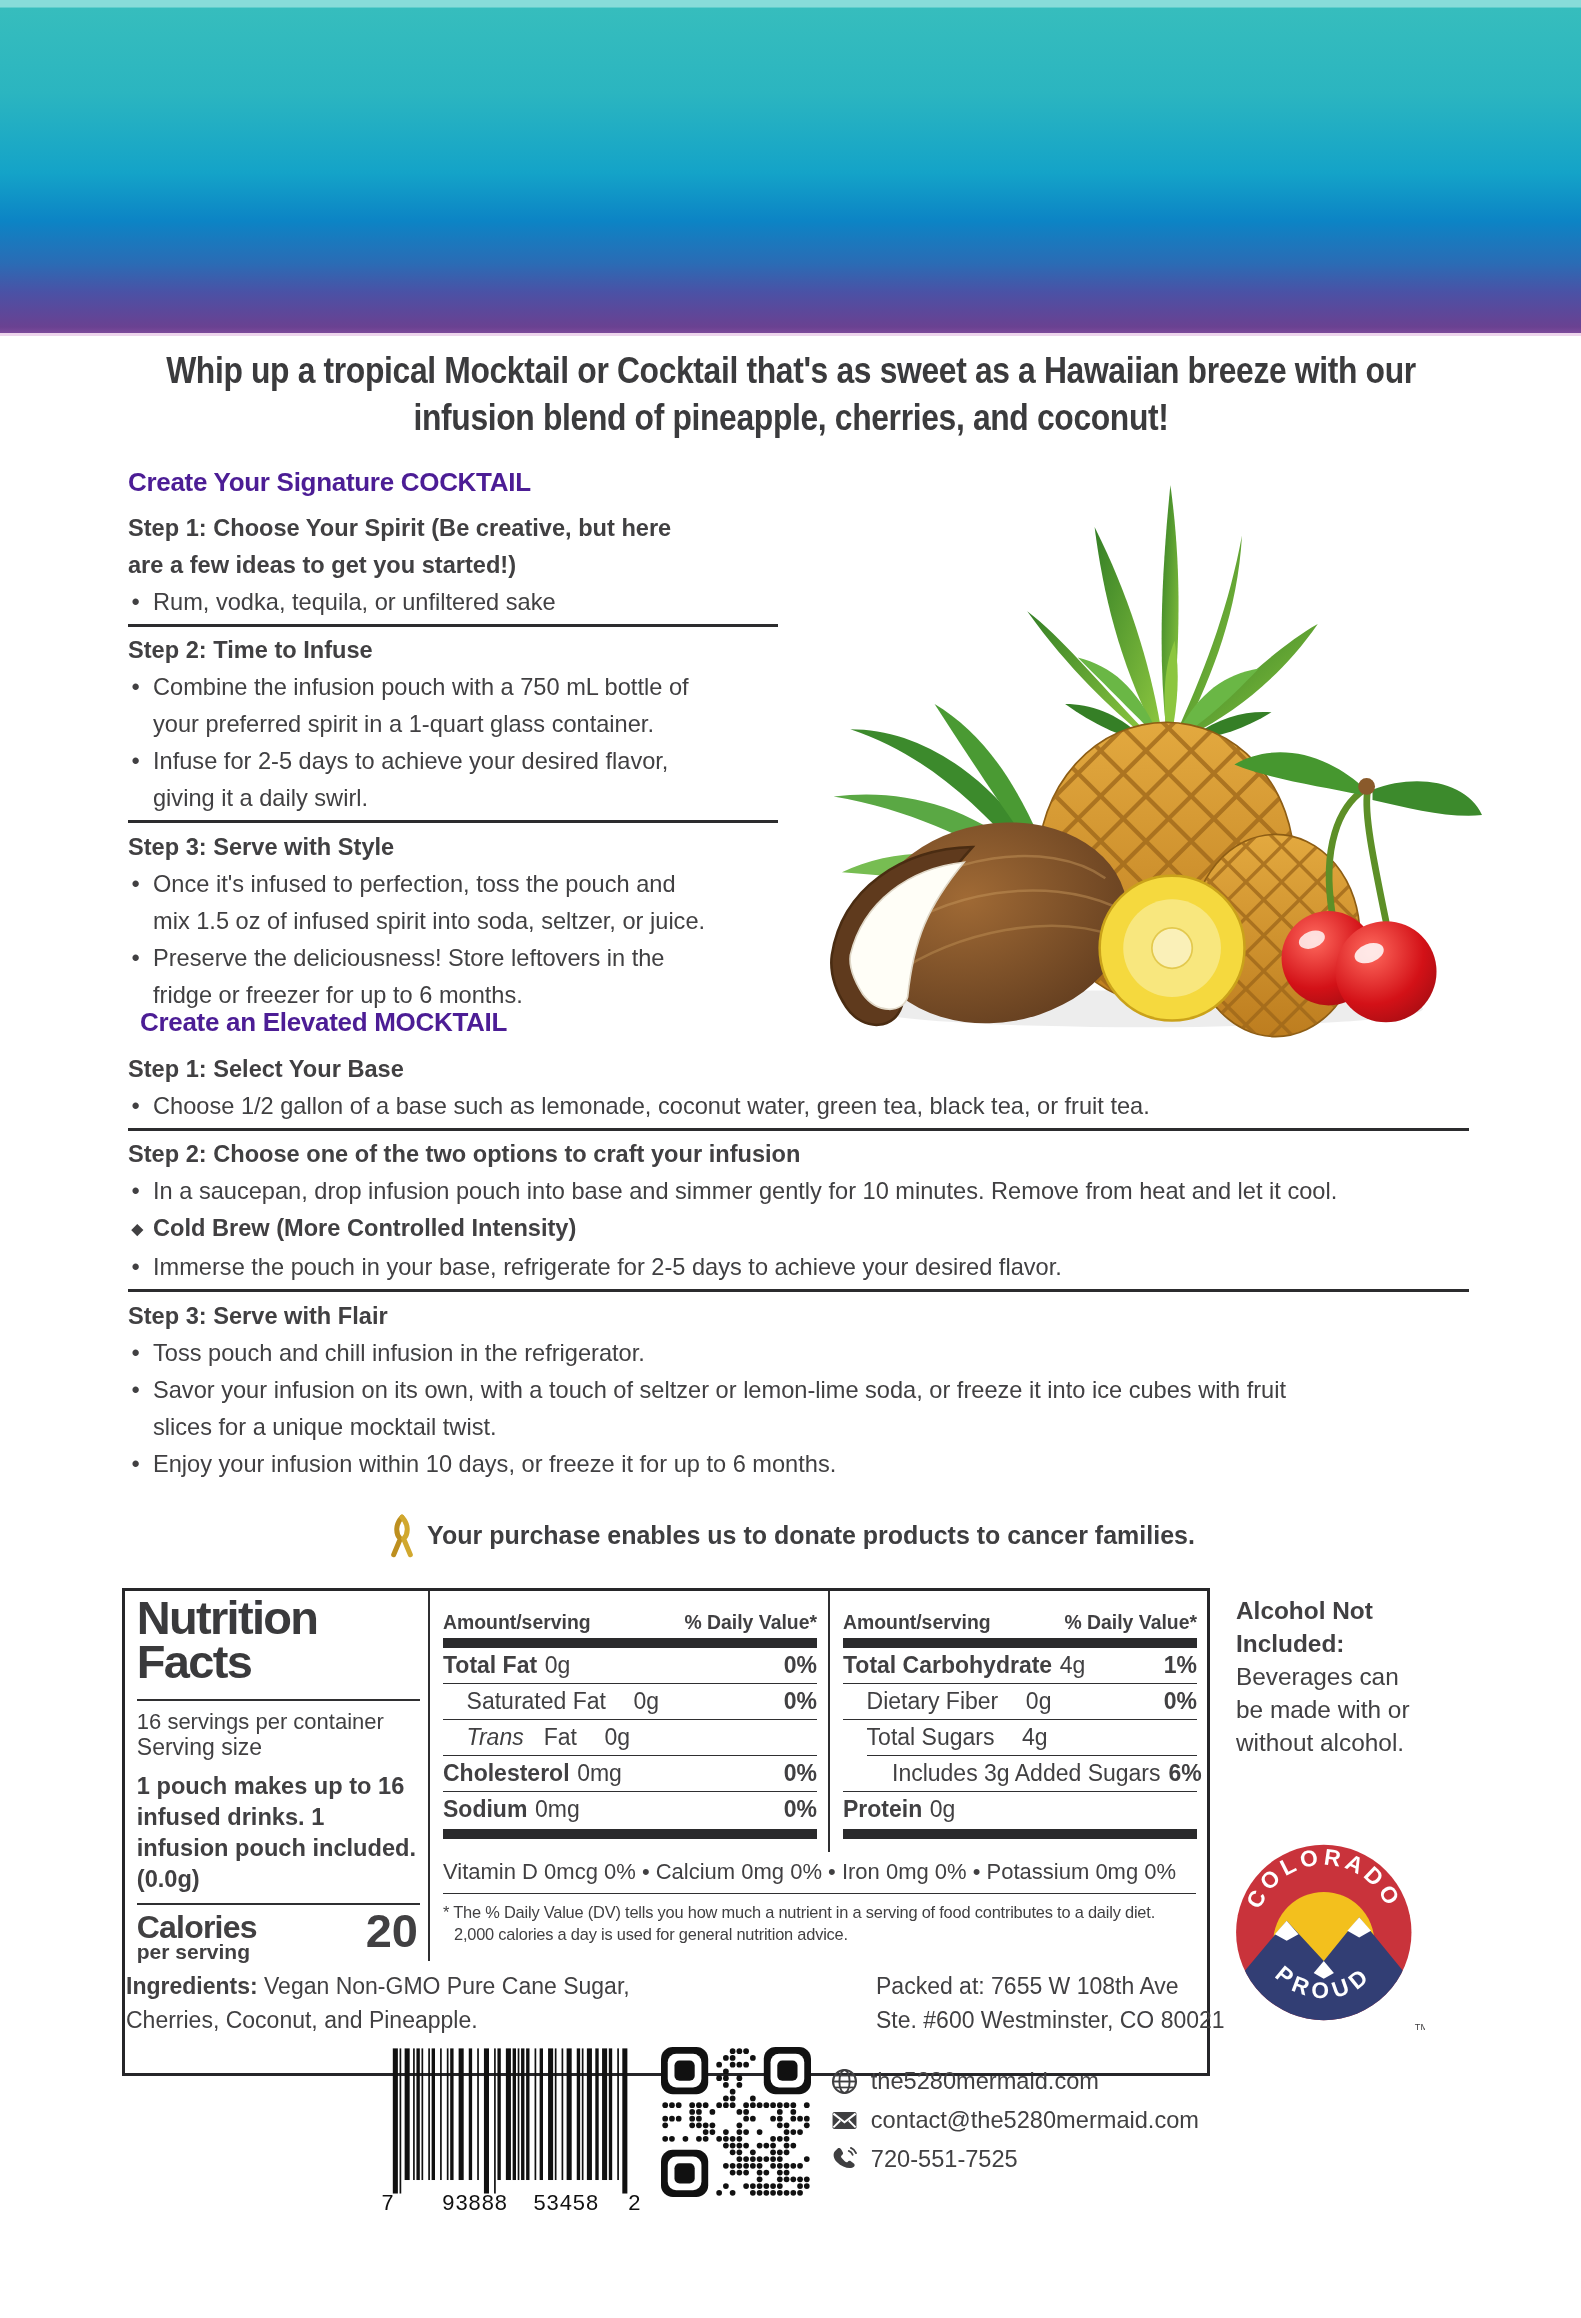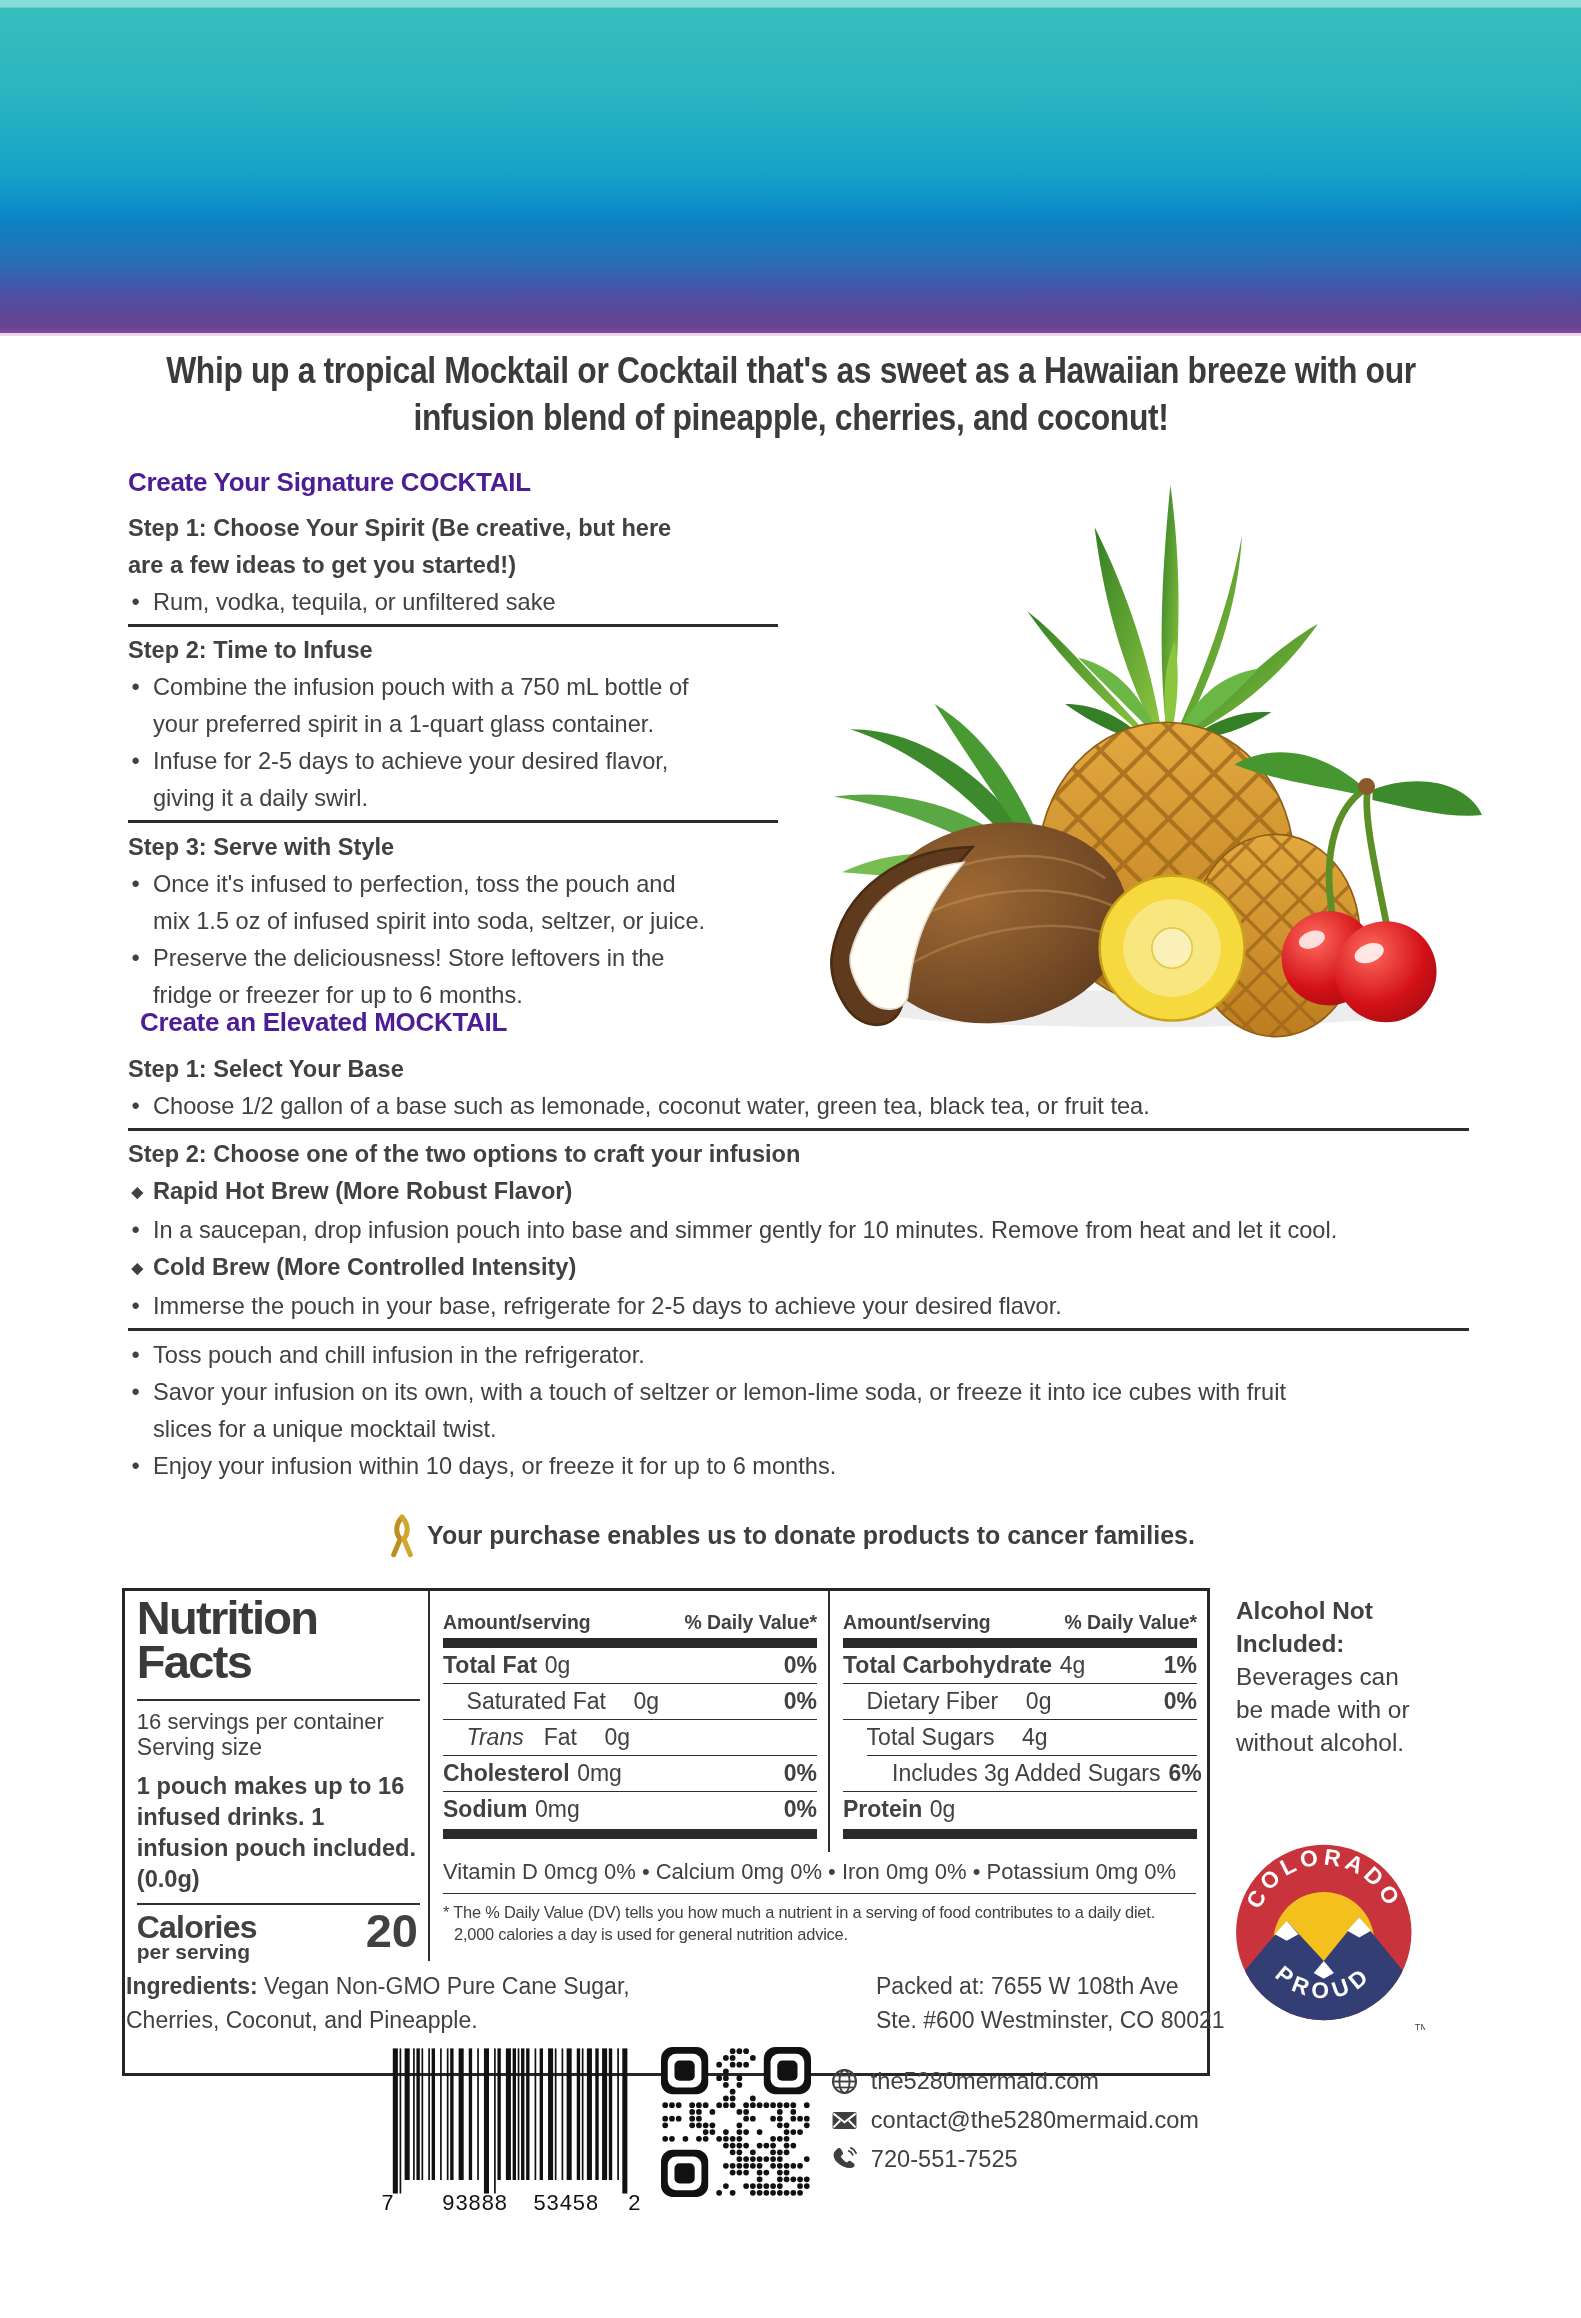--- a/index.html
+++ b/index.html
@@ -238,25 +238,25 @@
       <ellipse cx="696" cy="596" rx="18" ry="11" fill="#fff" opacity="0.85" transform="rotate(-20 696 596)"></ellipse>
     </g>
   </svg>
 
   <div class="teal-h" style="left:140px;top:1007px;">Create an Elevated MOCKTAIL</div>
   <div class="sec" id="mocktail-list" style="left:128px;top:1051px;width:1341px;">
       <div class="ln h">Step 1: Select Your Base</div>
       <div class="ln b"><span class="blt">•</span>Choose 1/2 gallon of a base such as lemonade, coconut water, green tea, black tea, or fruit tea.</div>
       <div class="rule"></div>
       <div class="ln h">Step 2: Choose one of the two options to craft your infusion</div>
-      <div class="ln d"><span class="dmd">◆</span>Rapid Hot Brew (More Robust Flavor)</div>
       <div class="ln b"><span class="blt">•</span>In a saucepan, drop infusion pouch into base and simmer gently for 10 minutes. Remove from heat and let it cool.</div>
       <div class="ln d"><span class="dmd">◆</span>Cold Brew (More Controlled Intensity)</div>
       <div class="ln b"><span class="blt">•</span>Immerse the pouch in your base, refrigerate for 2-5 days to achieve your desired flavor.</div>
       <div class="rule"></div>
+      <div class="ln h">Step 3: Serve with Flair</div>
       <div class="ln b"><span class="blt">•</span>Toss pouch and chill infusion in the refrigerator.</div>
       <div class="ln b"><span class="blt">•</span>Savor your infusion on its own, with a touch of seltzer or lemon-lime soda, or freeze it into ice cubes with fruit</div>
       <div class="ln b">slices for a unique mocktail twist.</div>
       <div class="ln b"><span class="blt">•</span>Enjoy your infusion within 10 days, or freeze it for up to 6 months.</div>
     </div>
 
   <div class="donate">
     <svg class="ribbon" width="30" height="45" viewBox="0 0 36 54">
       <path d="M18,5 C10,13 10,25 16,31 L8,50" stroke="#bd8f1f" stroke-width="6" fill="none" stroke-linecap="round"></path>
       <path d="M18,5 C26,13 26,25 20,31 L28,50" stroke="#d1a82e" stroke-width="6" fill="none" stroke-linecap="round"></path>

